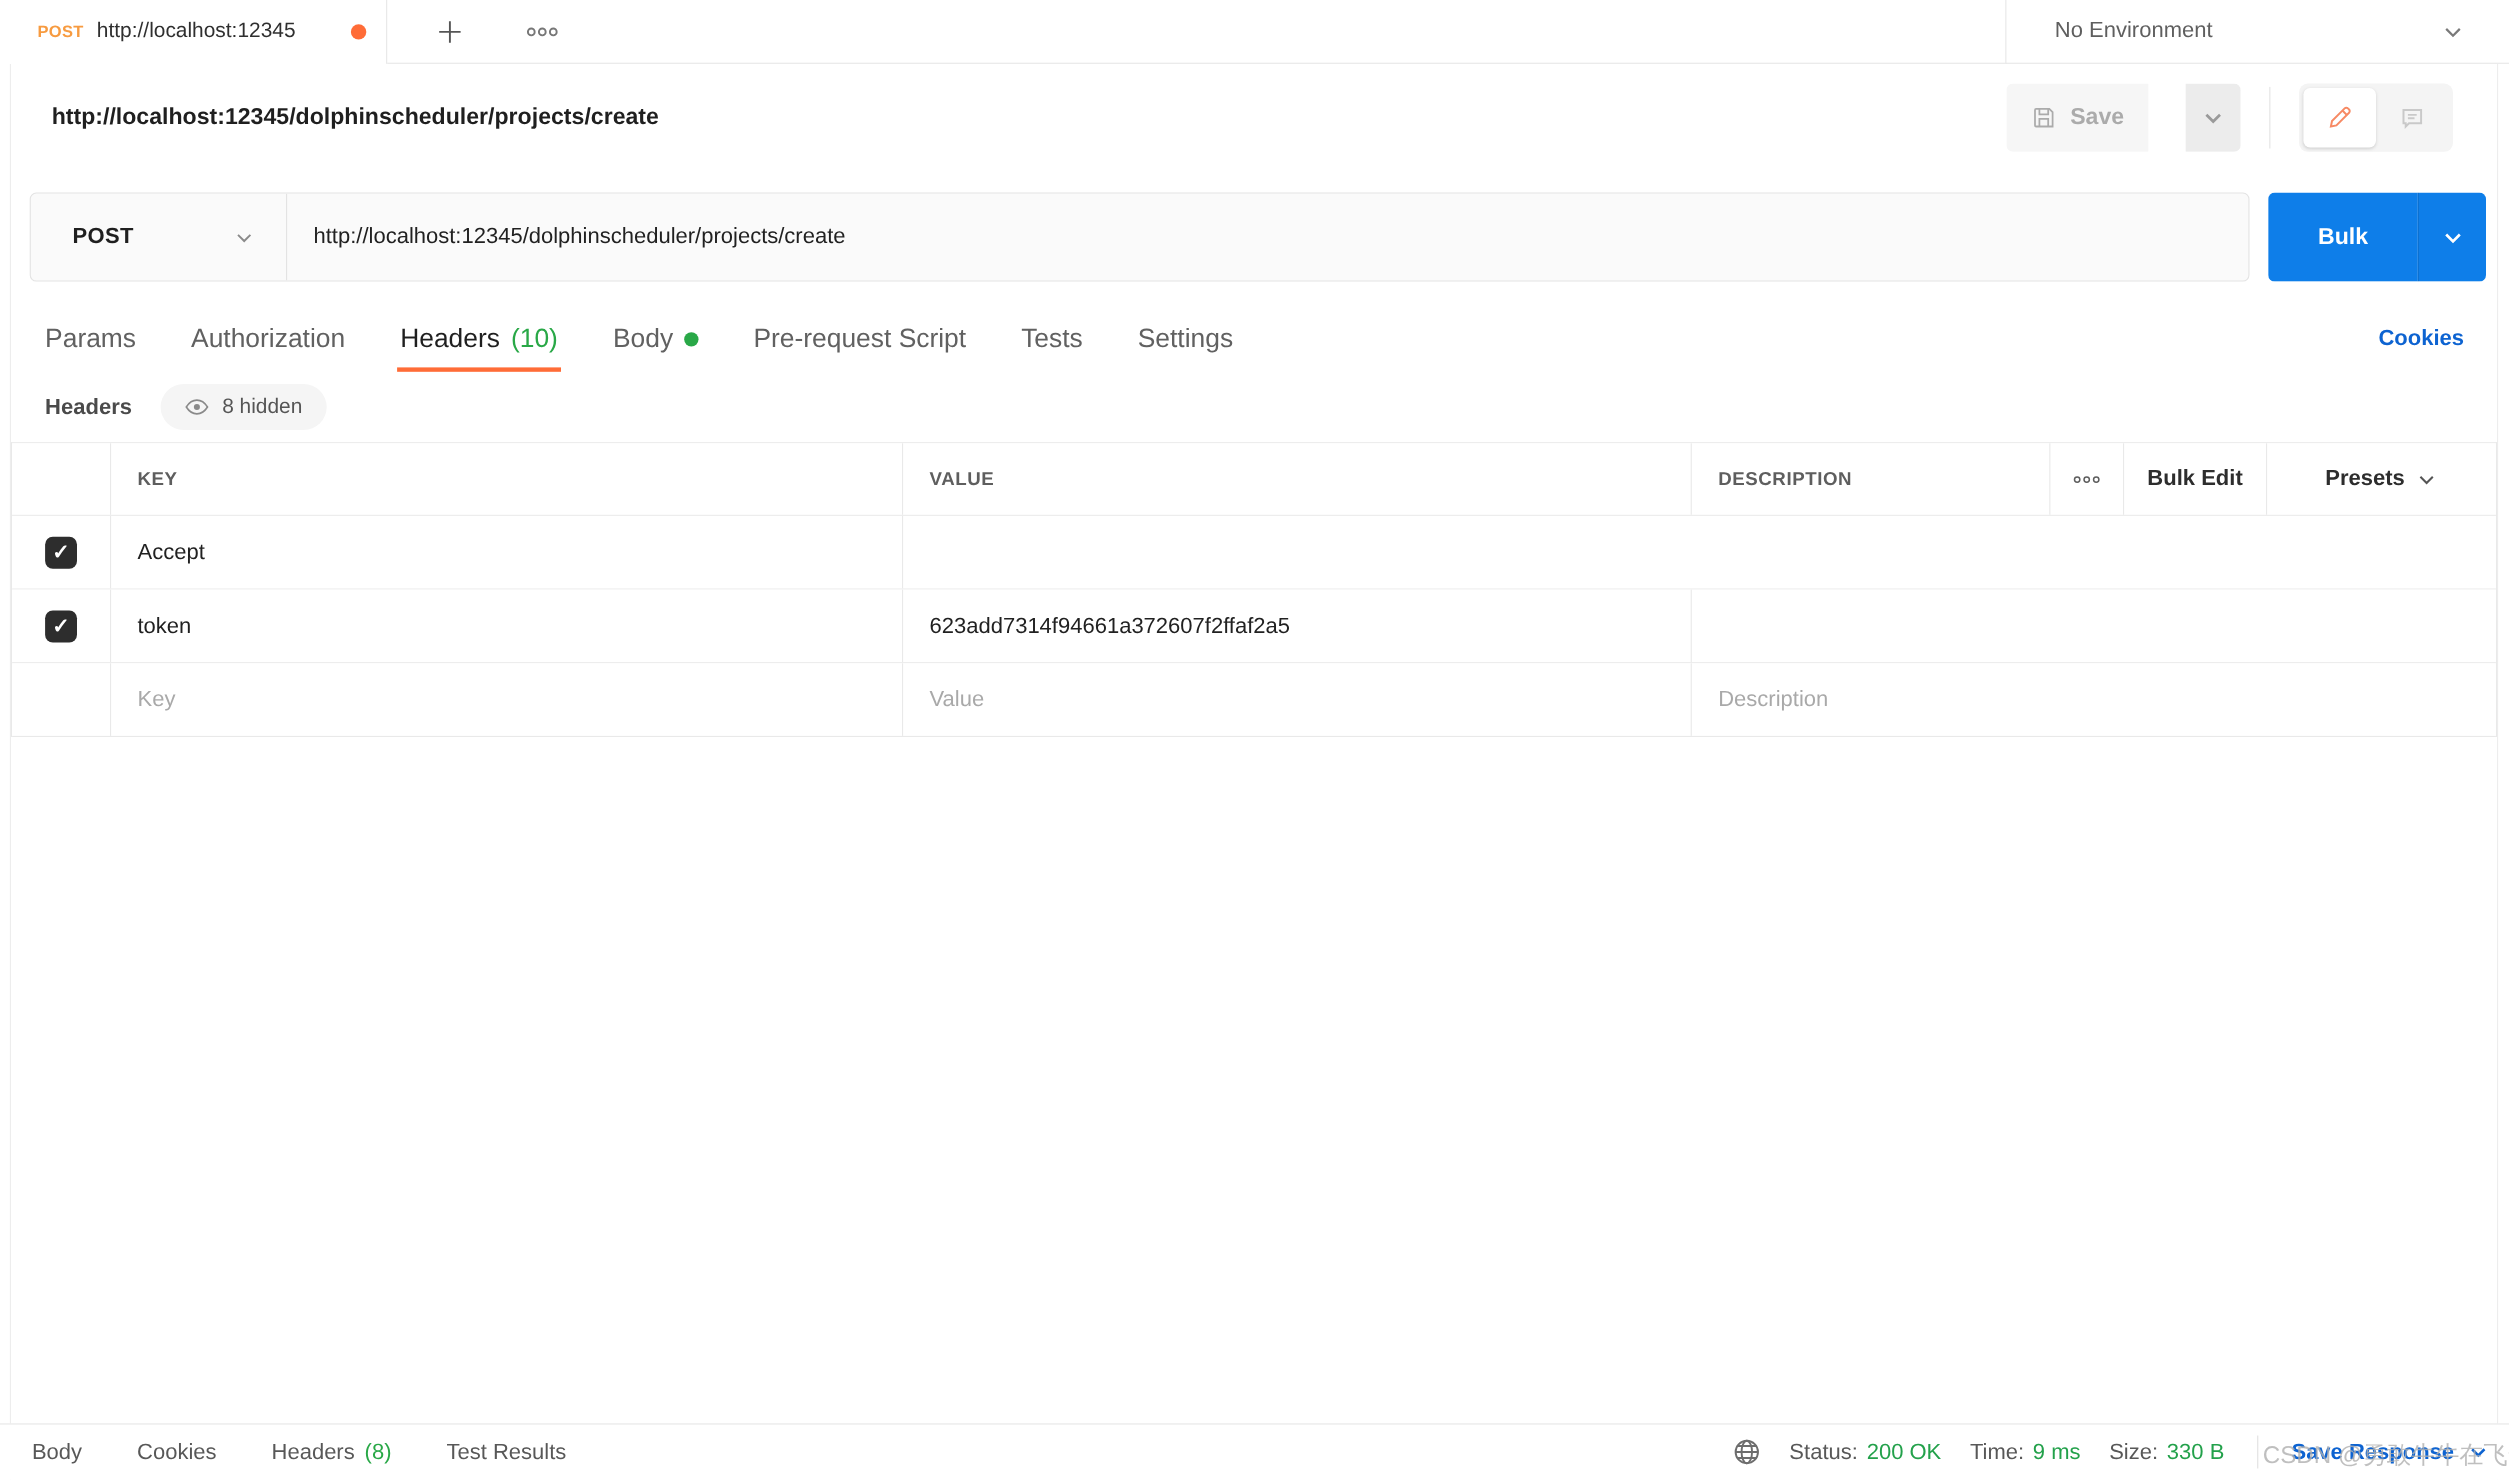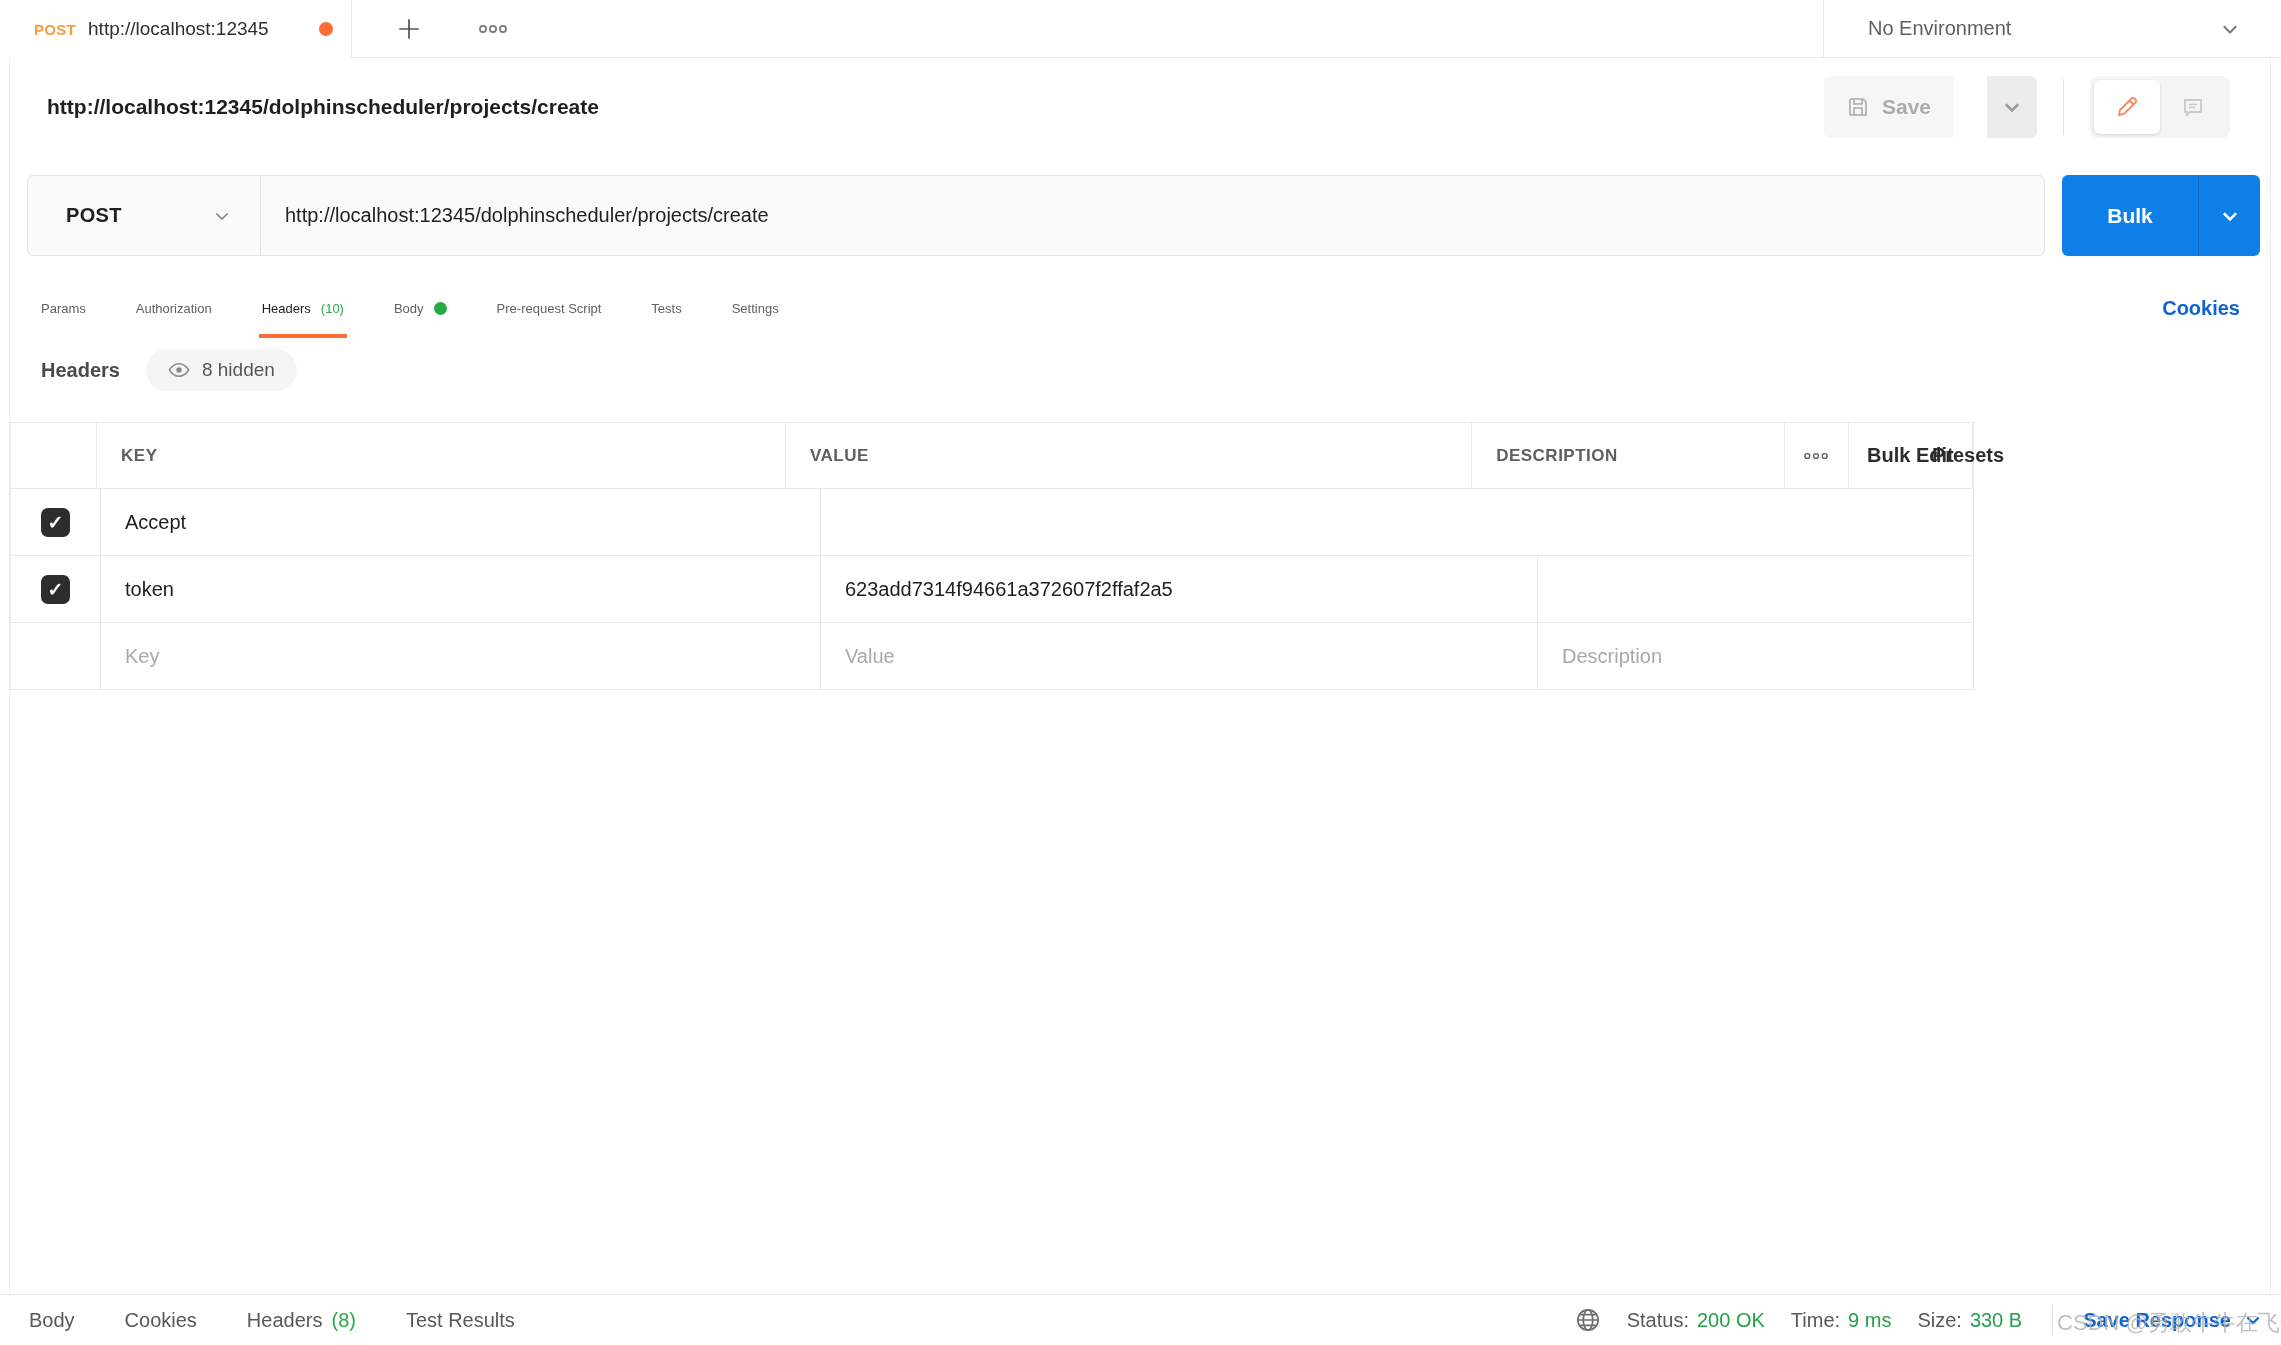--- a/index.html
+++ b/index.html
@@ -53,36 +53,36 @@
   .send-group { display:flex; width:198px; margin-left:17px; border-radius:6px; overflow:hidden; }
   .send-main { flex:1; background:#0e7ee9; color:#fff; font-size:21px; font-weight:700;
                display:flex; align-items:center; justify-content:center; cursor:pointer; }
   .send-caret { width:62px; background:#0e7ee9; border-left:1px solid rgba(0,0,0,.12);
                 display:flex; align-items:center; justify-content:center; color:#fff; cursor:pointer; }
 
   
   .tabs-row { position:absolute; top:278px; left:0; right:0; height:60px; padding:0 41px;
               display:flex; align-items:center; gap:50px; }
   .rtab { position:relative; height:100%; display:flex; align-items:center; gap:10px;
-          font-size:13px; color:#616161; cursor:pointer; white-space:nowrap; }
+          font-size:24px; color:#616161; cursor:pointer; white-space:nowrap; }
   .rtab .cnt { color:#29a847; }
   .rtab.active { color:#1f1f1f; }
   .rtab.active::after { content:""; position:absolute; left:-3px; right:-3px; bottom:0; height:4px; background:#ff6c37; }
   .body-dot { width:13px; height:13px; border-radius:50%; background:#29a847; }
   .cookies-link { margin-left:auto; font-size:20px; font-weight:700; color:#0d63d1; cursor:pointer; }
 
   
   .hdr-row { position:absolute; top:344px; left:41px; height:52px; display:flex; align-items:center; gap:26px; }
   .hdr-title { font-size:20px; font-weight:700; color:#4a4a4a; }
   .pill { display:flex; align-items:center; gap:12px; background:#f5f5f5; border-radius:26px;
           padding:10px 22px; font-size:19px; color:#555; cursor:pointer; }
   .pill svg { color:#8a8a8a; }
 
   
-  .kvtable { position:absolute; top:422px; left:10px; width:1964px; border:1px solid #e9e9e9; border-bottom:none; }
+  .kvtable { position:absolute; top:402px; left:10px; width:2260px; border:1px solid #e9e9e9; border-bottom:none; }
   .trow { display:flex; border-bottom:1px solid #e9e9e9; background:#fff; }
   .thead { height:66px; }
   .tbody { height:67px; }
   .c { display:flex; align-items:center; border-left:1px solid #e9e9e9; min-width:0; }
   .c:first-child { border-left:none; }
   .c-check { width:89px; justify-content:center; }
   .c-key { width:720px; padding-left:24px; }
   .c-val { width:717px; padding-left:24px; }
   .c-desc-h { width:326px; padding-left:24px; }
   .c-dots { width:67px; justify-content:center; color:#5e5e5e; }

